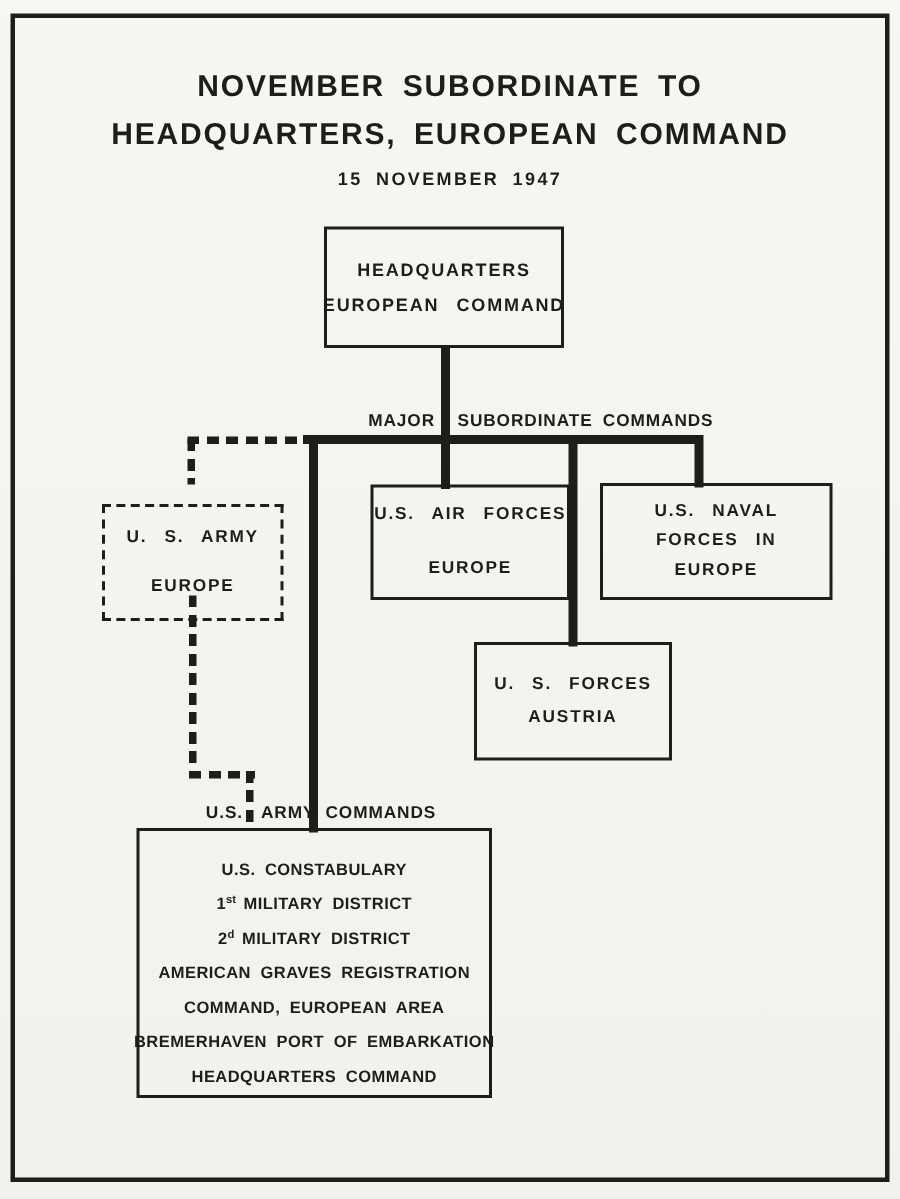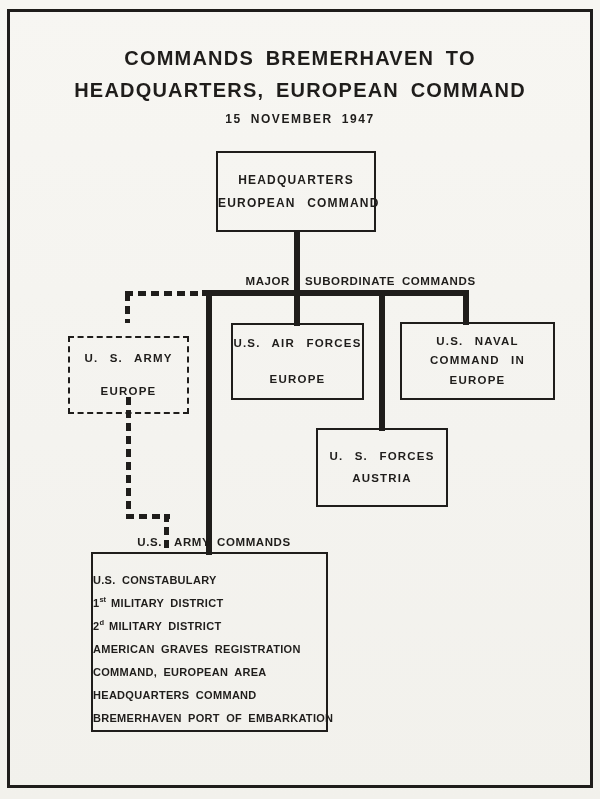--- a/index.html
+++ b/index.html
@@ -35,32 +35,33 @@
   }
   .t1 { top: 47px;  font-size: 20px; }
   .t2 { top: 79px;  font-size: 20px; }
   .t3 { top: 112px; font-size: 12px; letter-spacing: 1.6px; word-spacing: 4px; }
 
   .box {
     position: absolute;
     border: 2.5px solid var(--ink);
     display: flex;
     flex-direction: column;
+    align-items: center;
     justify-content: center;
     text-align: center;
     letter-spacing: 1.2px;
     word-spacing: 7px;
     font-size: 11.5px;
     line-height: 1;
     background: transparent;
   }
   .box .bl { white-space: nowrap; }
   .box-hq      { left:216px; top:151px; width:160px; height:81px; gap:11px; font-size:12px; }
   .box-army-eu { left:68px;  top:336px; width:121px; height:78px; gap:22px; border-style: dashed; }
-  .box-air     { left:231px; top:323px; width:133px; height:77px; gap:24px; }
+  .box-air     { left:247px; top:323px; width:133px; height:77px; gap:24px; }
   .box-naval   { left:400px; top:322px; width:155px; height:78px; gap:8px; }
   .box-austria { left:316px; top:428px; width:132px; height:79px; gap:11px; }
   .box-list {
     left:91px; top:552px; width:237px; height:180px;
     justify-content: flex-start;
     padding-top: 15px;
     letter-spacing: 0.3px;
     word-spacing: 3px;
     font-size: 11px;
   }
@@ -87,21 +88,21 @@
   }
   .lbl-right { text-align: right; }
 </style>
 </head>
 <body>
 
 <div class="page">
 
   <div class="frame"></div>
 
-  <div class="title-line t1">COMMANDS BREMERHAVEN TO</div>
+  <div class="title-line t1">NOVEMBER SUBORDINATE TO</div>
   <div class="title-line t2">HEADQUARTERS, EUROPEAN COMMAND</div>
   <div class="title-line t3">15 NOVEMBER 1947</div>
 
   <div class="line" style="left:294px; top:231px; width:6px; height:95px;"></div>
   <div class="line" style="left:202px; top:290px; width:265px; height:6px;"></div>
   <div class="line" style="left:206px; top:290px; width:6px; height:265px;"></div>
   <div class="line" style="left:379px; top:290px; width:6px; height:141px;"></div>
   <div class="line" style="left:463px; top:290px; width:6px; height:35px;"></div>
 
   <div class="dash-h" style="left:125px; top:291px; width:78px; height:5px;"></div>
@@ -128,21 +129,21 @@
     <div class="bl">EUROPE</div>
   </div>
 
   <div class="box box-air">
     <div class="bl">U.S.  AIR  FORCES</div>
     <div class="bl">EUROPE</div>
   </div>
 
   <div class="box box-naval">
     <div class="bl">U.S.  NAVAL</div>
-    <div class="bl">COMMAND  IN</div>
+    <div class="bl">FORCES  IN</div>
     <div class="bl">EUROPE</div>
   </div>
 
   <div class="box box-austria">
     <div class="bl">U. S.  FORCES</div>
     <div class="bl">AUSTRIA</div>
   </div>
 
   <div class="box box-list">
     <div class="row">
@@ -158,20 +159,20 @@
         <span class="sup">d</span>
         <span class="rest">MILITARY  DISTRICT</span>
     </div>
     <div class="row">
       <span>AMERICAN GRAVES REGISTRATION</span>
     </div>
     <div class="row">
       <span>COMMAND, EUROPEAN AREA</span>
     </div>
     <div class="row">
-      <span>HEADQUARTERS COMMAND</span>
+      <span>BREMERHAVEN PORT OF EMBARKATION</span>
     </div>
     <div class="row">
-      <span>BREMERHAVEN PORT OF EMBARKATION</span>
+      <span>HEADQUARTERS COMMAND</span>
     </div>
   </div>
 
 </div>
 
 </body></html>

